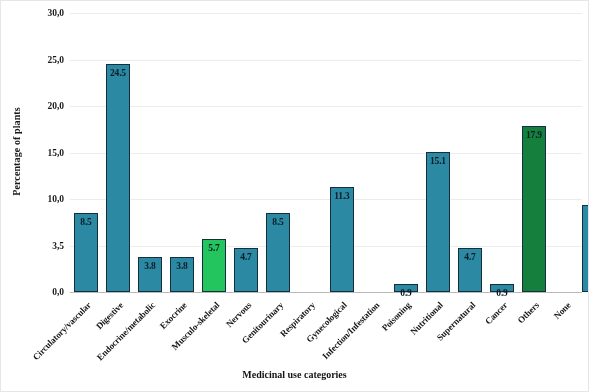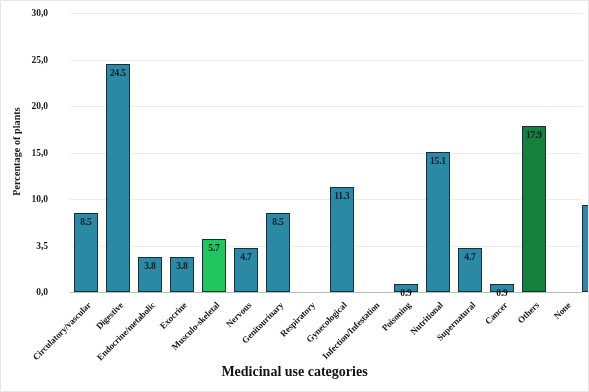--- a/index.html
+++ b/index.html
@@ -61,21 +61,21 @@
     height: 1px;
     background: #ececec;
   }
   .gridline.zero {
     background: #b9b9b9;
   }
 
   .ytick-label {
     position: absolute;
     right: 100%;
-    margin-right: 22px;
+    margin-right: 6px;
     transform: translateY(-50%);
     font-size: 9.5px;
     font-weight: bold;
     color: #1a1a1a;
     white-space: nowrap;
     text-align: right;
   }
 
   
   #bars {
@@ -137,21 +137,21 @@
     top: 0;
   }
 
   
   #x-axis-title {
     position: absolute;
     left: 0;
     right: 0;
     bottom: 11px;
     text-align: center;
-    font-size: 14px;
+    font-size: 10px;
     font-weight: bold;
     color: #141414;
   }
 </style>
 </head>
 <body>
 
 <div id="figure">
 
   <div id="y-axis-title">

